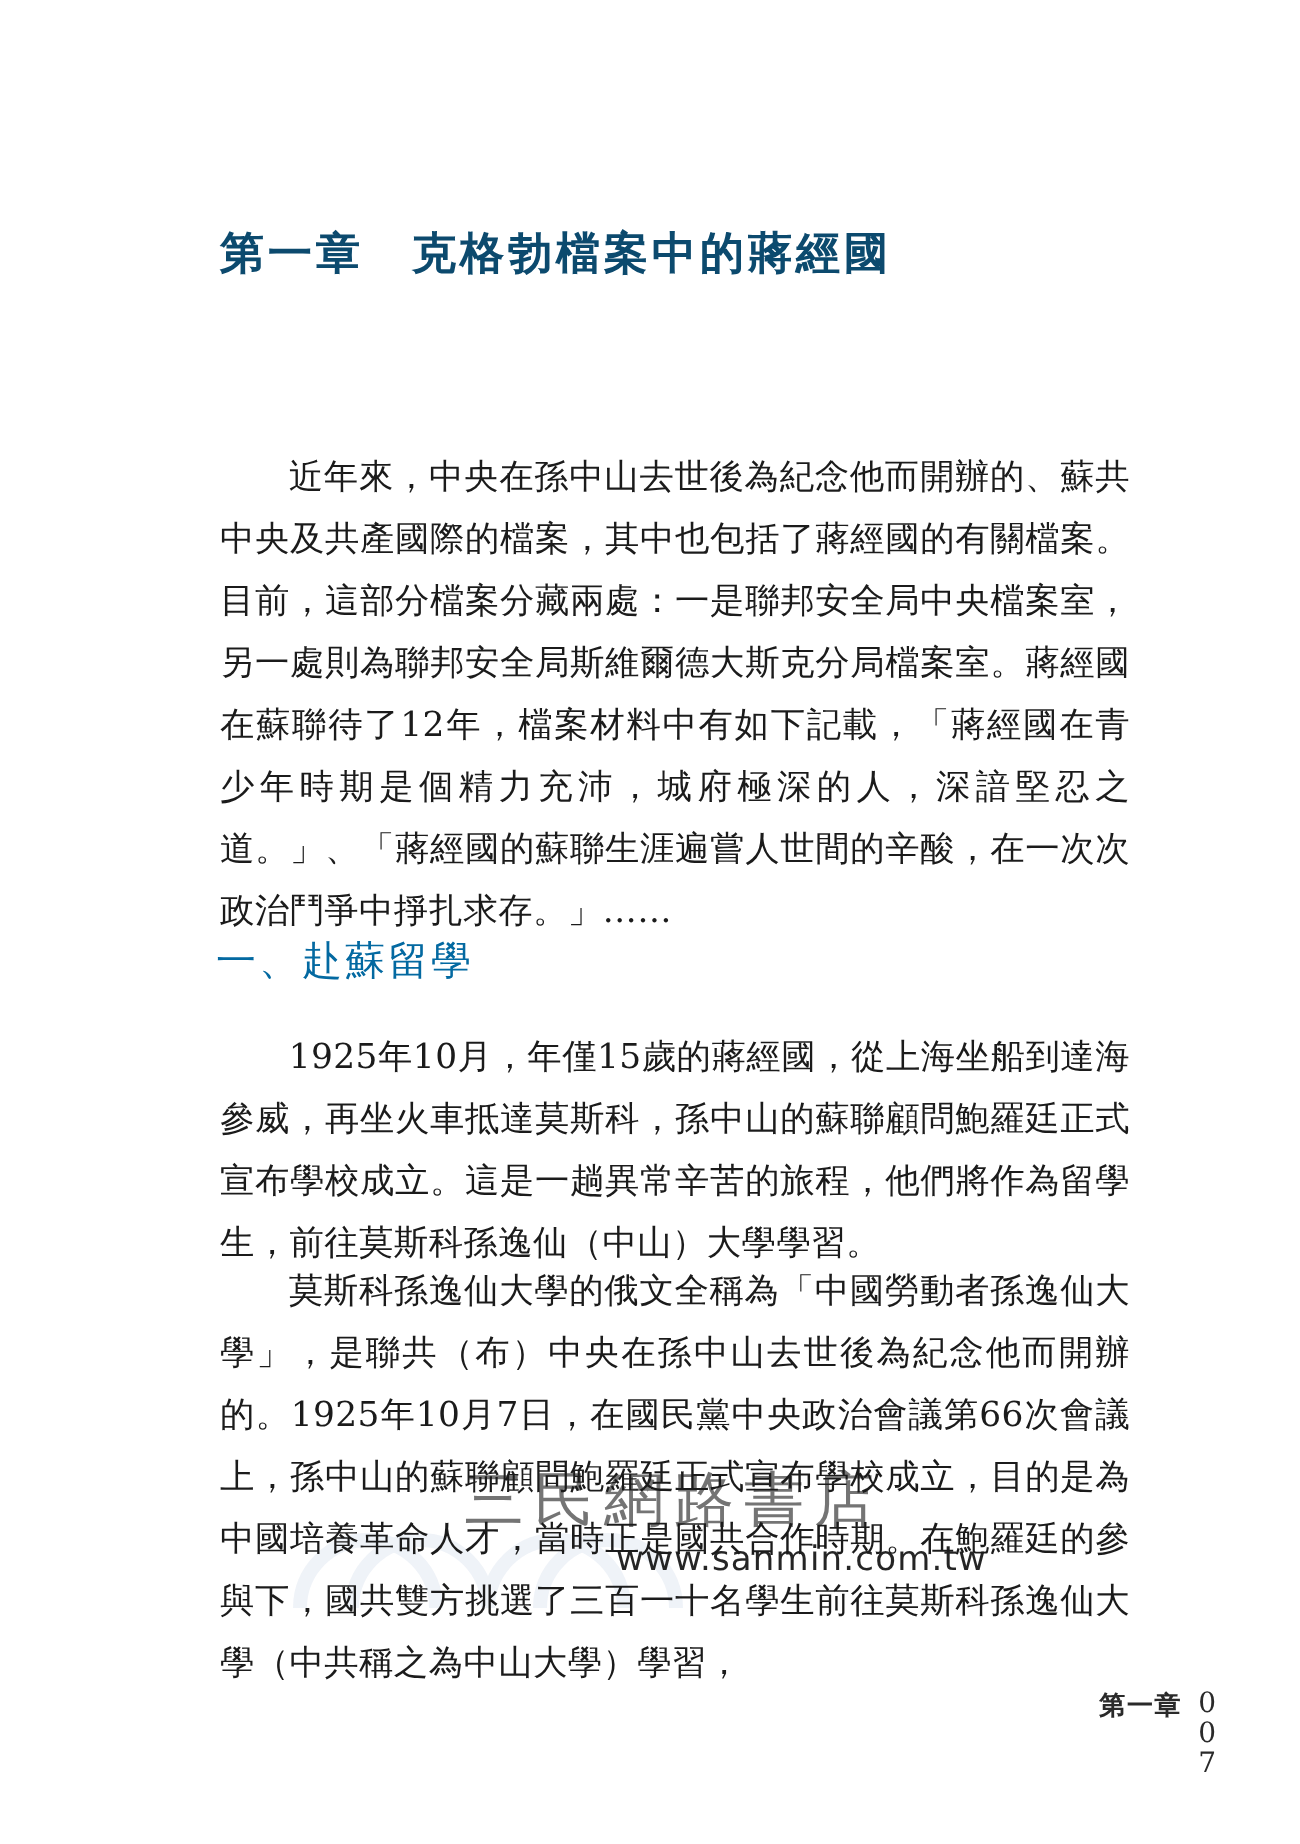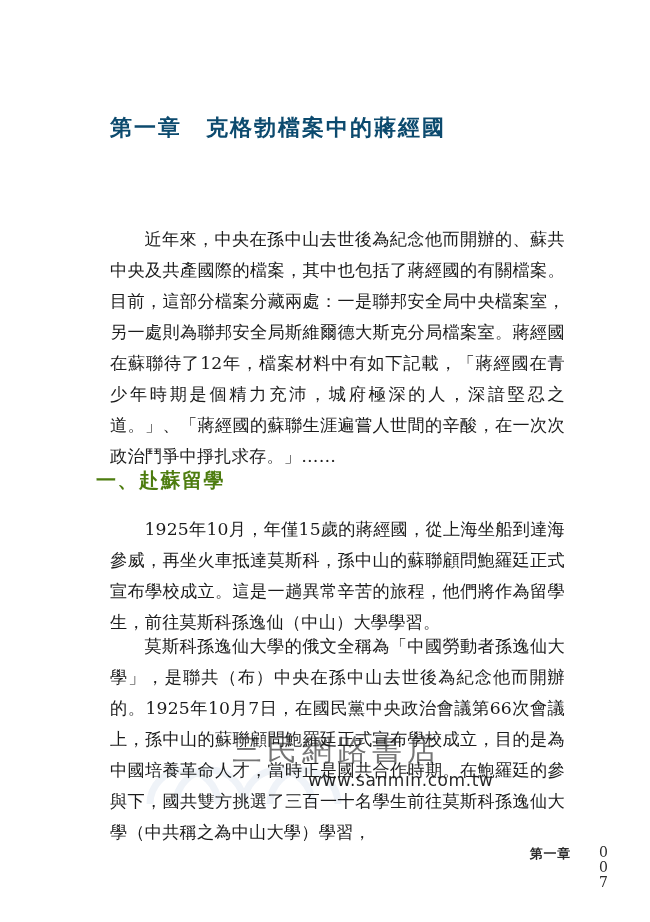--- a/index.html
+++ b/index.html
@@ -89,37 +89,37 @@
     color: #1b1b1b;
   }
   .para.indent { text-indent: 2em; }
 
   #para-1 { top: 207px; }
   #para-2 { top: 497px; }
   #para-3 { top: 614px; }
 
   .section-heading {
     position: absolute;
-    left: 96px;
+    left: 108px;
     top: 450px;
     font-family: "DejaVu Sans", "Liberation Sans", sans-serif;
     font-size: 20px;
-    font-weight: 700;
+    font-weight: 400;
     letter-spacing: 1.5px;
-    color: #4d7c0f;
+    color: #0369a1;
   }
 
   
   .footer {
     position: absolute;
     right: 42px;
     bottom: 32px;
     display: flex;
     align-items: flex-start;
-    gap: 28px;
+    gap: 8px;
     z-index: 2;
   }
   .footer-running {
     text-align: right;
     font-size: 13px;
     line-height: 19px;
     letter-spacing: 0.8px;
     color: #2a2a2a;
     font-weight: 600;
   }

